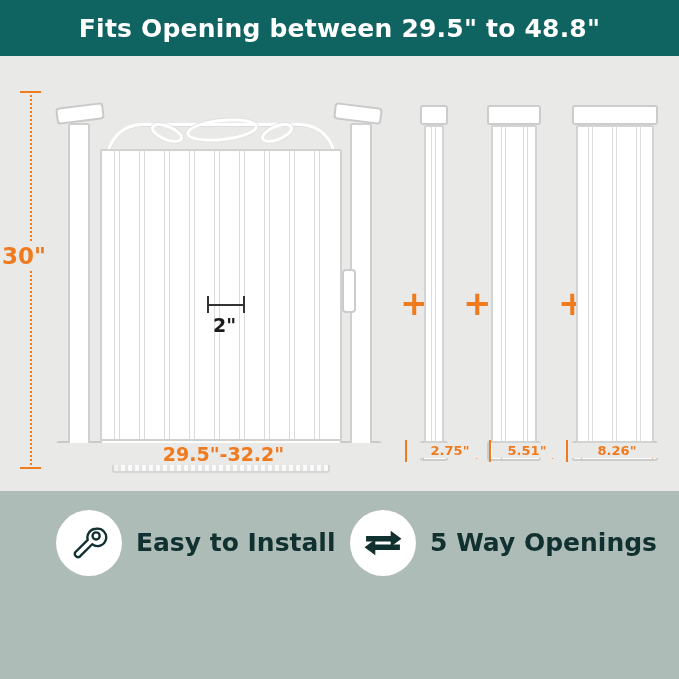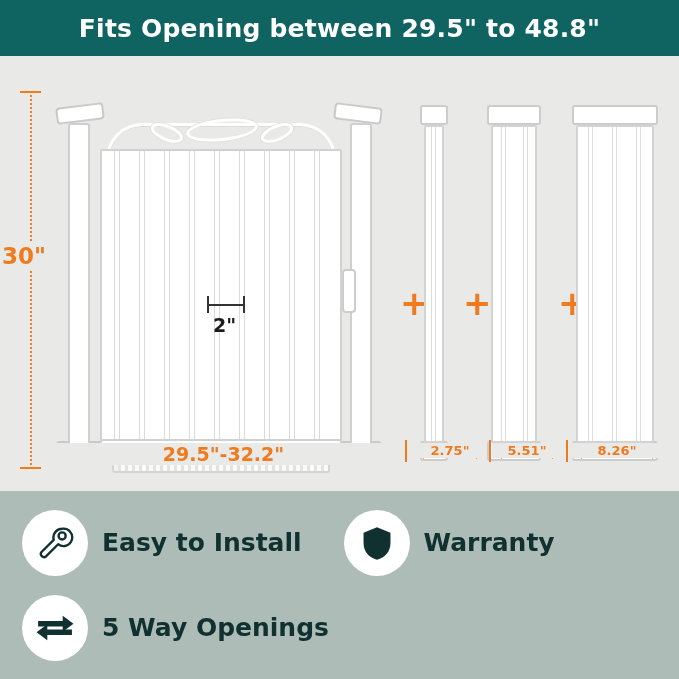--- a/index.html
+++ b/index.html
@@ -273,21 +273,21 @@
   }
   .feature-grid {
     display: grid;
     grid-template-columns: 1fr 1fr;
     grid-template-rows: 1fr 1fr;
     height: 100%;
     column-gap: 8px;
     row-gap: 10px;
   }
   .feature {
-    display: flex; align-items: center; gap: 14px;
+    display: flex; align-items: center; gap: 14px; justify-content: flex-end;
   }
   .fcircle {
     width: 66px; height: 66px;
     background: #ffffff;
     border-radius: 50%;
     display: flex; align-items: center; justify-content: center;
     flex: 0 0 auto;
   }
   .flabel {
     color: #10312f;
@@ -432,28 +432,20 @@
       <div class="feature">
         <div class="fcircle">
           <svg width="38" height="38" viewBox="0 0 48 48" fill="none" stroke="#10312f" stroke-width="3" stroke-linecap="round" stroke-linejoin="round">
             <path d="M33 6a11 11 0 0 0-10.6 14L7 35.4a4 4 0 0 0 5.6 5.6L28 25.6A11 11 0 1 0 33 6z"></path>
             <circle cx="33" cy="15" r="4.5"></circle>
           </svg>
         </div>
         <div class="flabel">Easy to Install</div>
       </div>
 
-      <div class="feature">
-        <div class="fcircle">
-          <svg width="38" height="38" viewBox="0 0 48 48" fill="#10312f">
-            <path d="M24 4 7 11v13c0 11 7.4 19 17 21 9.6-2 17-10 17-21V11L24 4z"></path>
-          </svg>
-        </div>
-        <div class="flabel">Warranty</div>
-      </div>
 
       <div class="feature">
         <div class="fcircle">
           <svg width="40" height="34" viewBox="0 0 52 40" fill="#10312f">
             <path d="M4 11h32V4l14 10.5L36 25v-7H4z"></path>
             <path d="M48 29H16v7L2 25.5 16 15v7h32z"></path>
           </svg>
         </div>
         <div class="flabel">5 Way Openings</div>
       </div>

